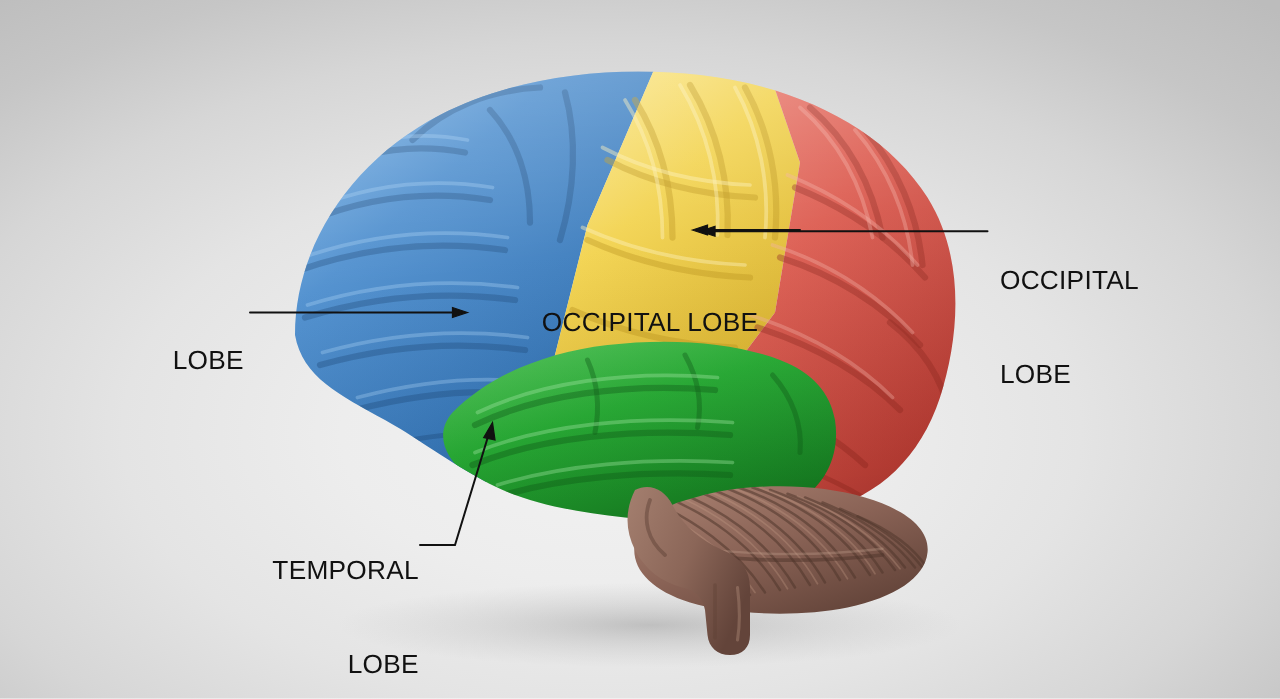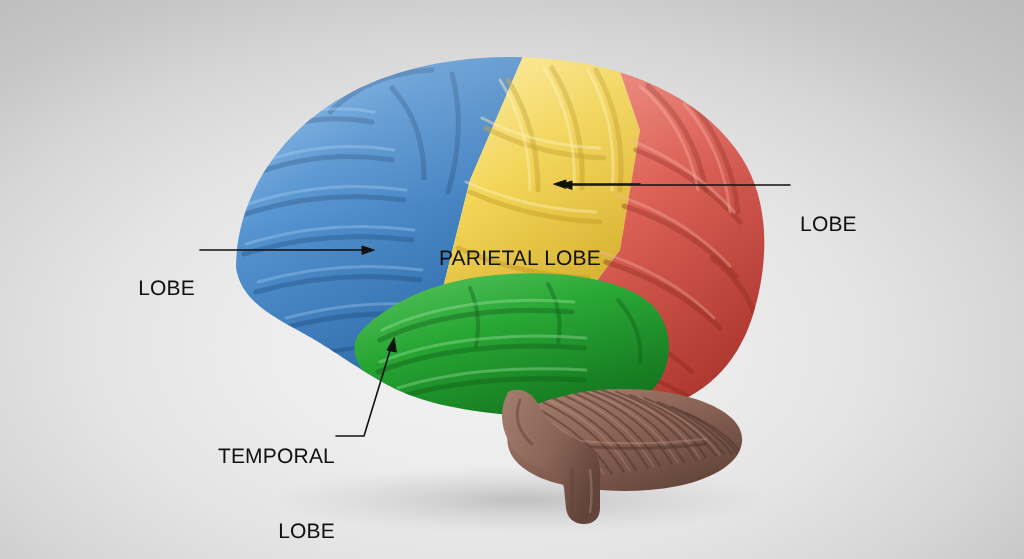--- a/index.html
+++ b/index.html
@@ -306,20 +306,21 @@
   <div class="label align-right" id="label-frontal">
     <div>LOBE</div>
   </div>
 
   <div class="label align-right" id="label-temporal">
     <div>TEMPORAL</div>
     <div>LOBE</div>
   </div>
 
   <div class="label align-center" id="label-parietal">
-    <div>PARIETAL LOBE</div>
+    <div>OCCIPITAL LOBE</div>
   </div>
 
   <div class="label align-left" id="label-occipital">
+    <div>OCCIPITAL</div>
     <div>LOBE</div>
   </div>
 
 </div>
 
 </body></html>

